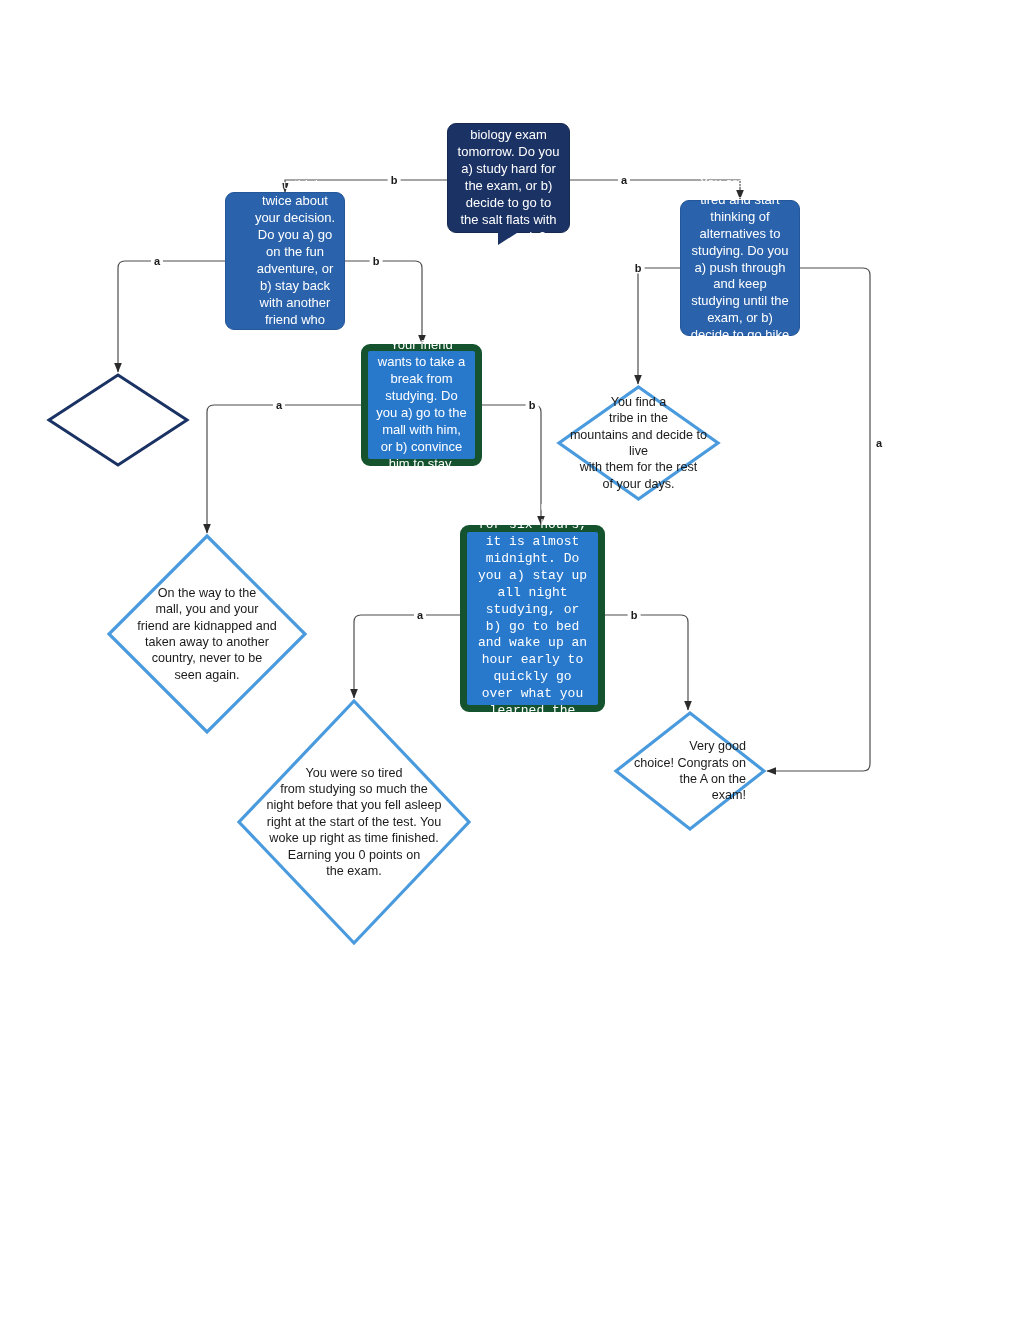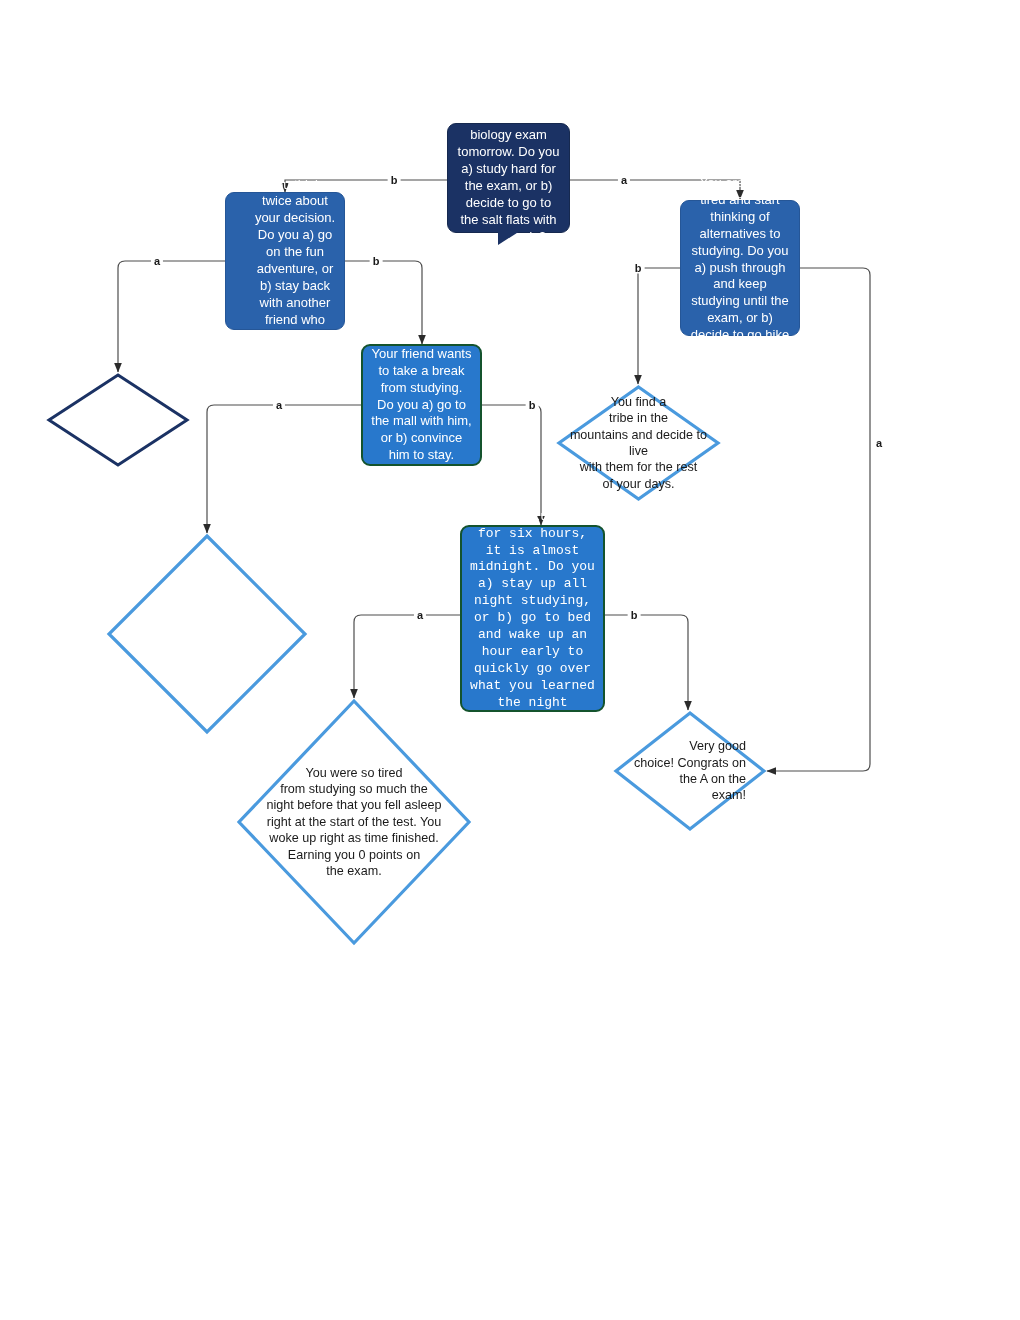--- a/index.html
+++ b/index.html
@@ -43,21 +43,21 @@
   .rect.start {
     background: #1b3264;
     border: 1px solid #16294f;
   }
   .rect.mid {
     background: #2a62ab;
     border: 1px solid #255697;
   }
   .rect.bright {
     background: #2878cc;
-    border: 2px solid #14532d;
+    border: 7px solid #14532d;
   }
   
   .tail {
     position: absolute;
     left: 50%;
     bottom: -13px;
     margin-left: -11px;
     width: 0;
     height: 0;
     border-left: 22px solid #1b3264;
@@ -163,20 +163,26 @@
 tribe in the
 mountains and decide to live
 with them for the rest
 of your days.</span>
   </div>
 
   <div class="node diamond" style="left:106px; top:533px; width:202px; height:202px;">
     <svg class="shape" viewBox="0 0 202 202" preserveAspectRatio="none">
       <polygon points="101,3 199,101 101,199 3,101" fill="#ffffff" stroke="#4a9ade" stroke-width="3.2"></polygon>
     </svg>
+    <span class="label">On the way to the
+mall, you and your
+friend are kidnapped and
+taken away to another
+country, never to be
+seen again.</span>
   </div>
 
   <div class="node rect bright" style="left:460px; top:525px; width:145px; height:187px;font-family:Liberation Mono, monospace;">
     <span class="label">After studying for six hours, it is almost midnight. Do you a) stay up all night studying, or b) go to bed and wake up an hour early to quickly go over what you learned the night before.</span>
   </div>
 
   <div class="node diamond" style="left:236px; top:698px; width:236px; height:248px;">
     <svg class="shape" viewBox="0 0 236 248" preserveAspectRatio="none">
       <polygon points="118,3 233,124 118,245 3,124" fill="#ffffff" stroke="#4a9ade" stroke-width="3.2"></polygon>
     </svg>

